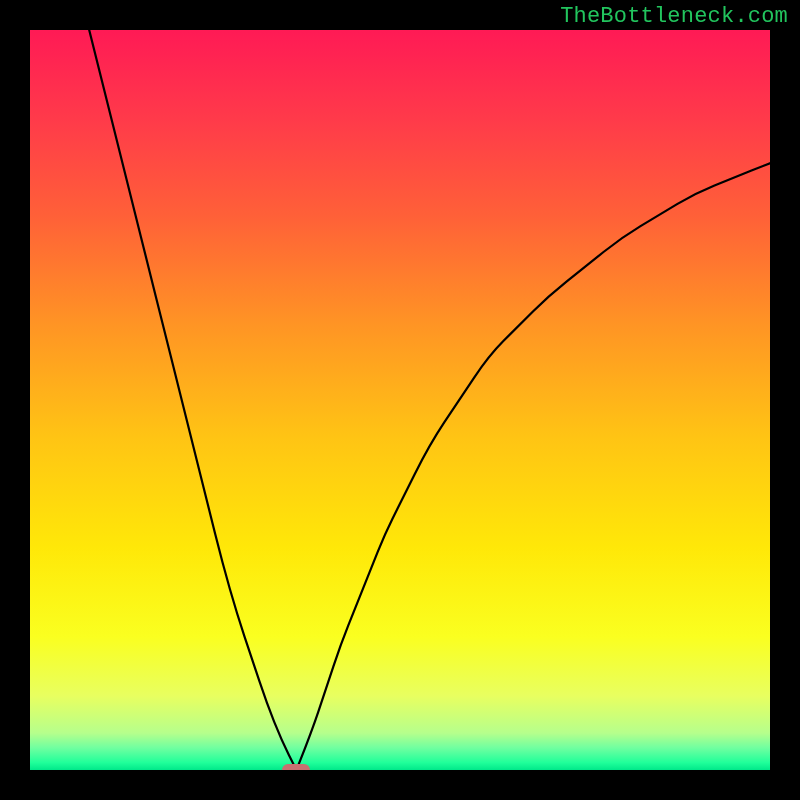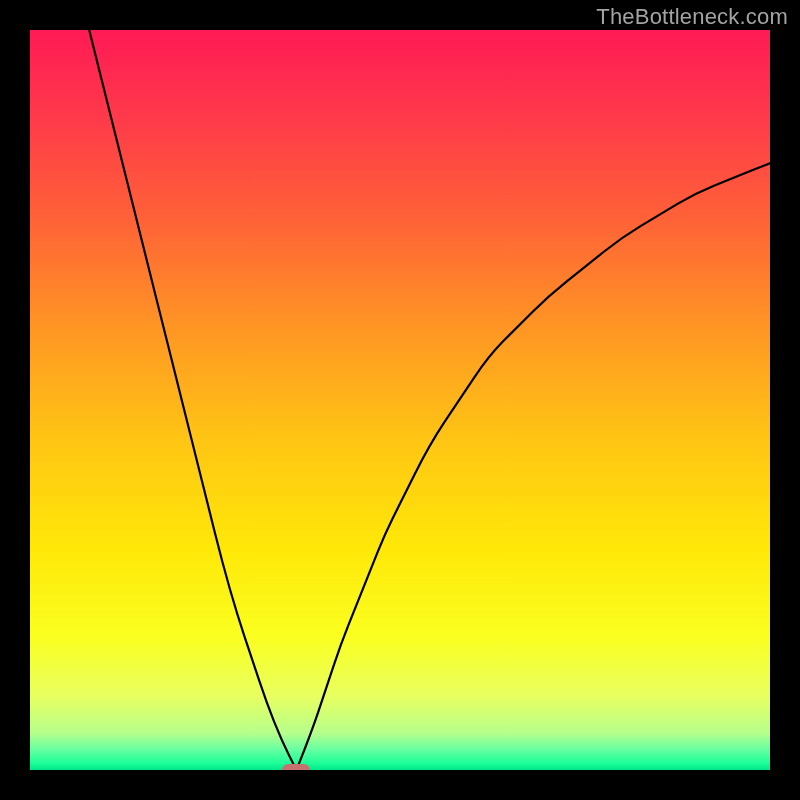--- a/index.html
+++ b/index.html
@@ -38,24 +38,24 @@
     position: absolute;
     width: 28px;
     height: 12px;
     border-radius: 8px;
     transform: translate(-50%, -50%);
   }
   .watermark {
     position: absolute;
     top: 4px;
     right: 12px;
-    font-family: Liberation Sans, sans-serif;
+    font-family: Liberation Mono, monospace;
     font-size: 22px;
     font-weight: 500;
-    color: #a3a3a3;
+    color: #22c55e;
     letter-spacing: 0.2px;
   }
 </style>
 </head>
 <body>
 
 <div class="container">
   <div class="watermark">TheBottleneck.com</div>
   <div class="plot">
     <div class="gradient" style="background: linear-gradient(rgb(255, 26, 85) 0%, rgb(255, 58, 74) 12%, rgb(255, 96, 56) 25%, rgb(255, 149, 36) 40%, rgb(255, 196, 20) 55%, rgb(255, 232, 8) 70%, rgb(250, 255, 32) 82%, rgb(232, 255, 96) 90%, rgb(182, 255, 140) 95%, rgb(112, 255, 160) 97%, rgb(32, 255, 154) 99%, rgb(0, 232, 138) 100%);"></div>

